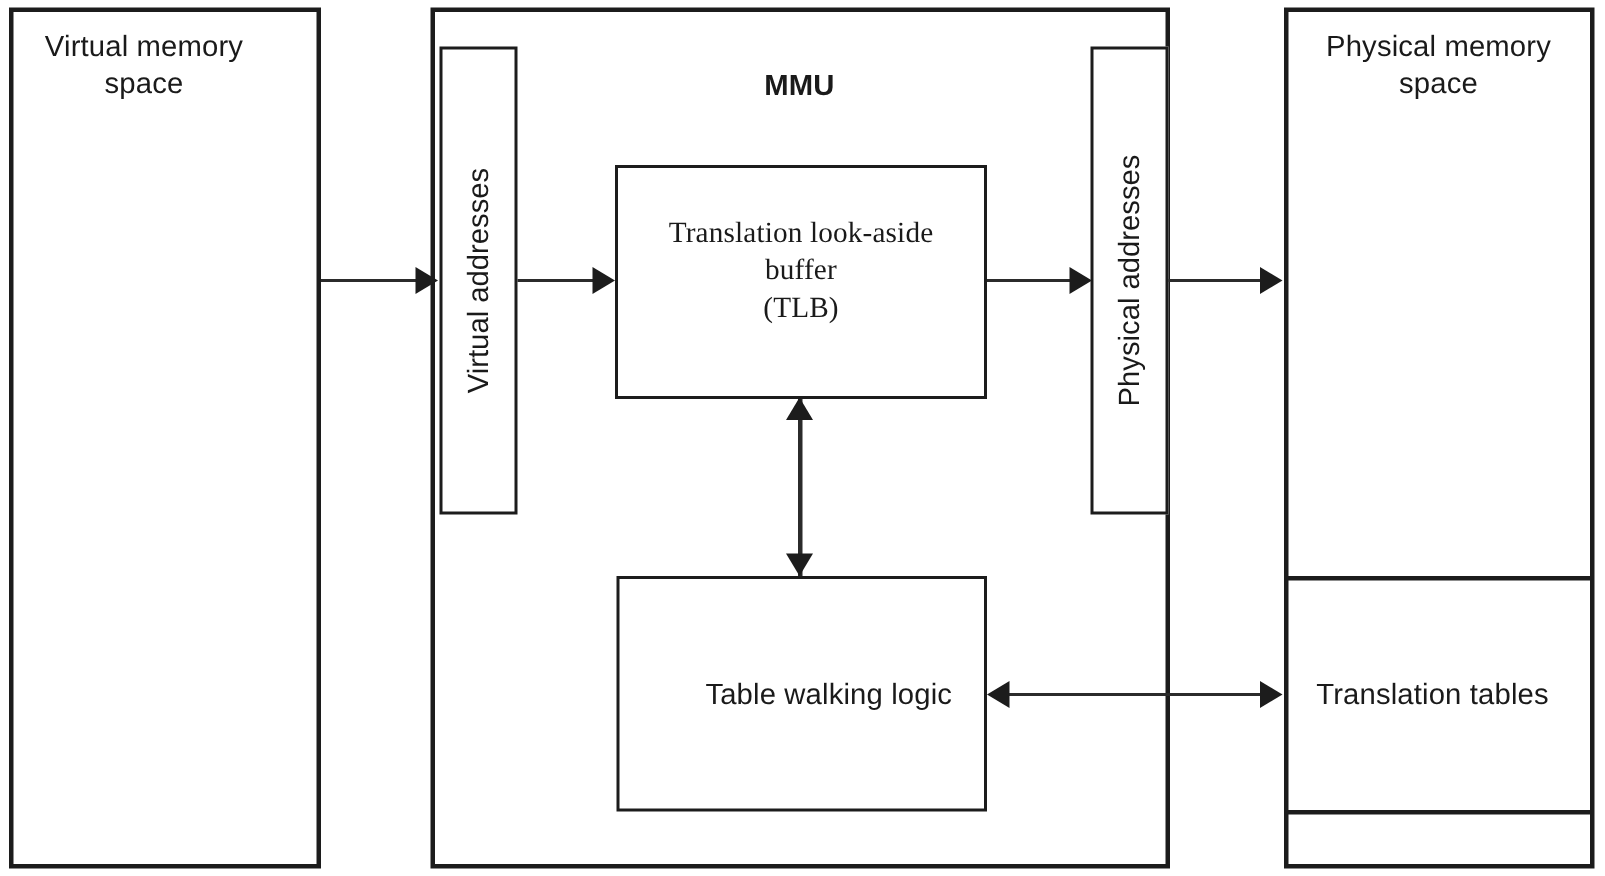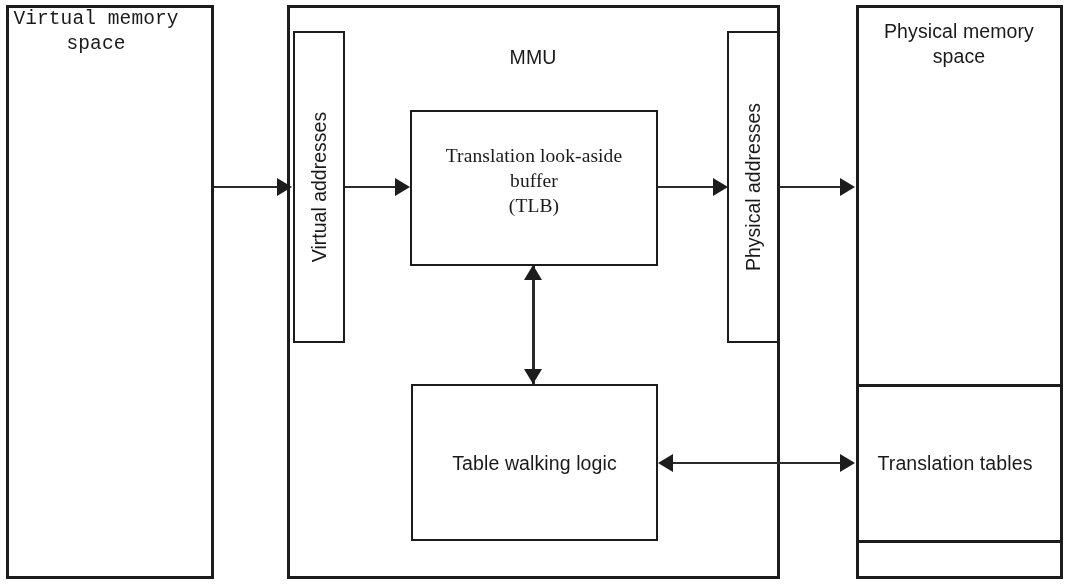--- a/index.html
+++ b/index.html
@@ -92,36 +92,36 @@
     border-right: 9px solid transparent;
     border-top: 15px solid #1c1c1c;
   }
 </style>
 </head>
 <body>
 
 <div id="canvas">
 
   <div class="box" style="left:6px; top:5px; width:208px; height:574px;"></div>
-  <div class="label" style="left:6px; top:7px; width:180px;font-family:Liberation Mono, monospace;">Virtual memory
+  <div class="label" style="left:6px; top:19px; width:180px;">Virtual memory
 space</div>
 
   <div class="box" style="left:287px; top:5px; width:493px; height:574px;"></div>
-  <div class="label" style="left:440px; top:45px; width:186px;">MMU</div>
+  <div class="label" style="left:440px; top:45px; width:186px;font-weight:bold;">MMU</div>
 
   <div class="box-thin" style="left:293px; top:31px; width:52px; height:312px;"></div>
   <div class="vlabel" style="left:217px; top:176px; width:204px;">Virtual addresses</div>
 
   <div class="box-thin" style="left:410px; top:110px; width:248px; height:156px;"></div>
   <div class="label" style="left:412px; top:143px; width:244px;font-family:Liberation Serif, serif;">Translation look-aside
 buffer
 (TLB)</div>
 
   <div class="box-thin" style="left:411px; top:384px; width:247px; height:157px;"></div>
-  <div class="label" style="left:411px; top:451px; width:247px;">Table walking logic</div>
+  <div class="label" style="left:411px; top:451px; width:247px;padding-left:18px;">Table walking logic</div>
 
   <div class="box-thin" style="left:727px; top:31px; width:52px; height:312px;"></div>
   <div class="vlabel" style="left:651px; top:176px; width:204px;">Physical addresses</div>
 
   <div class="box" style="left:856px; top:5px; width:207px; height:574px;"></div>
   <div class="label" style="left:856px; top:19px; width:206px;">Physical memory
 space</div>
 
   <div class="divider" style="left:857px; top:384px; width:205px;"></div>
   <div class="divider" style="left:857px; top:540px; width:205px;"></div>

